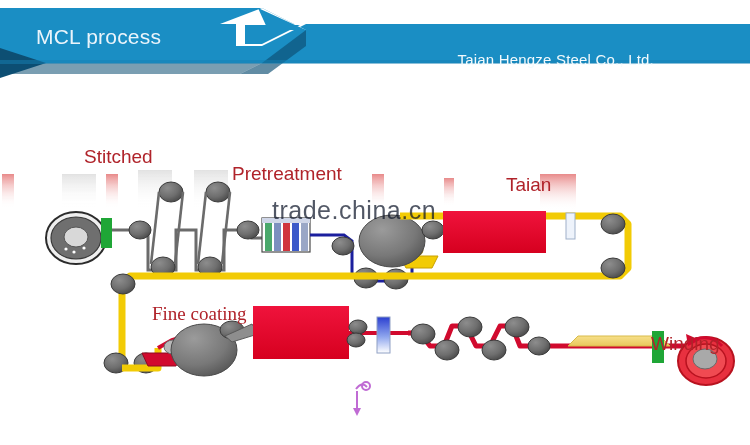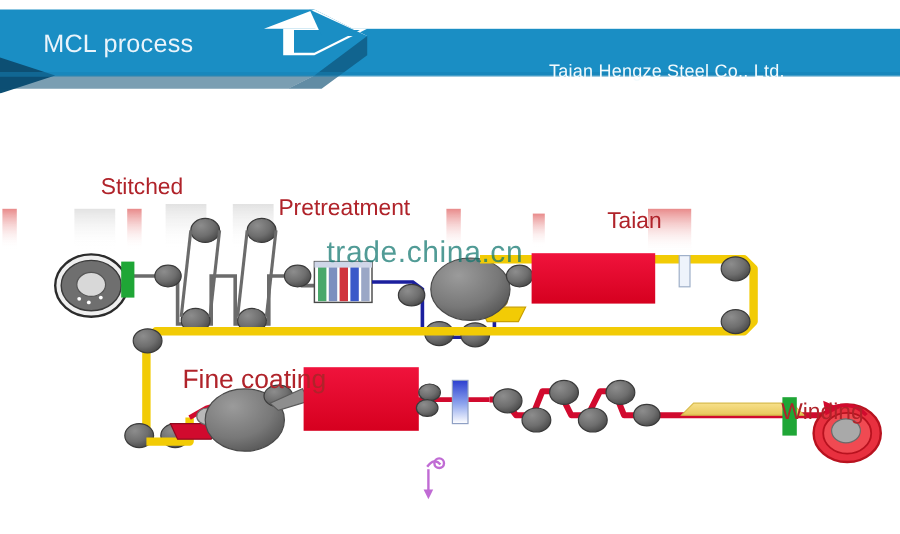--- a/index.html
+++ b/index.html
@@ -33,26 +33,26 @@
 
   .lbl{
     position:absolute;
     color:#b0232a;
     white-space:nowrap;
     font-weight:400;
   }
   .lbl-stitched{left:84px;top:68px;font-size:19px;}
   .lbl-pretreat{left:232px;top:85px;font-size:19px;}
   .lbl-baking{left:506px;top:96px;font-size:19px;}
-  .lbl-fine{left:152px;top:225px;font-size:22px;}
+  .lbl-fine{left:152px;top:225px;font-size:19px;font-family:Liberation Serif, serif;}
   .lbl-winding{left:651px;top:255px;font-size:19px;text-align:center;}
 
   .watermark{
     position:absolute;left:272px;top:118px;
-    font-size:25px;color:#0f766e;opacity:.72;
+    font-size:25px;color:#0f172a;opacity:.72;
     white-space:nowrap;letter-spacing:.5px;
   }
 </style>
 </head>
 <body>
 
 <div id="root">
 
   <div class="header">
     <svg class="hdr-svg" width="750" height="78" viewBox="0 0 750 78">

